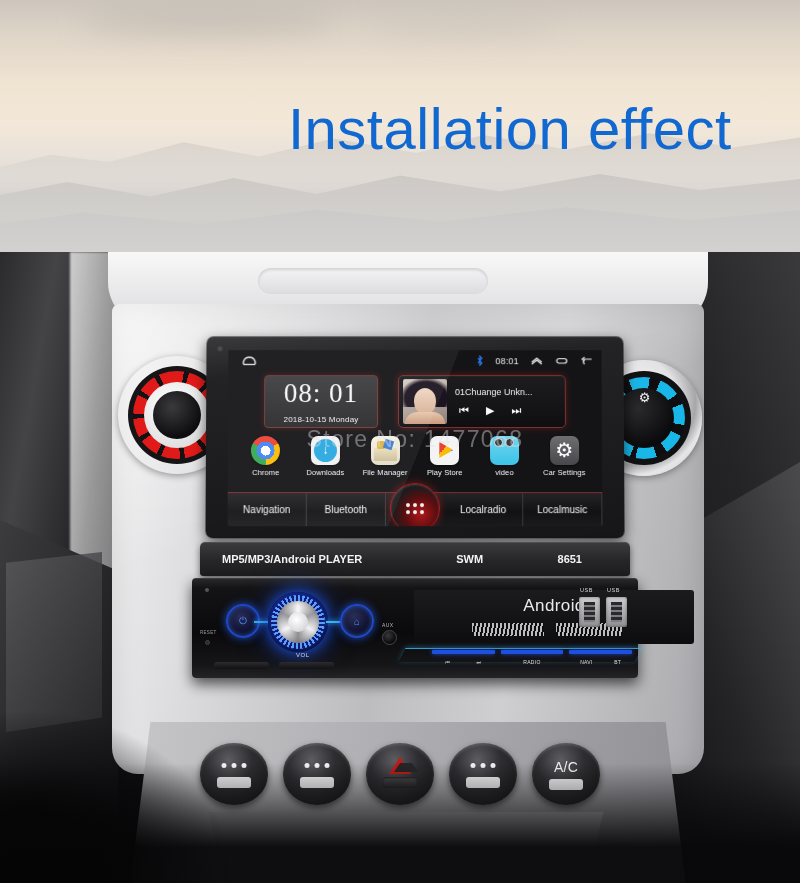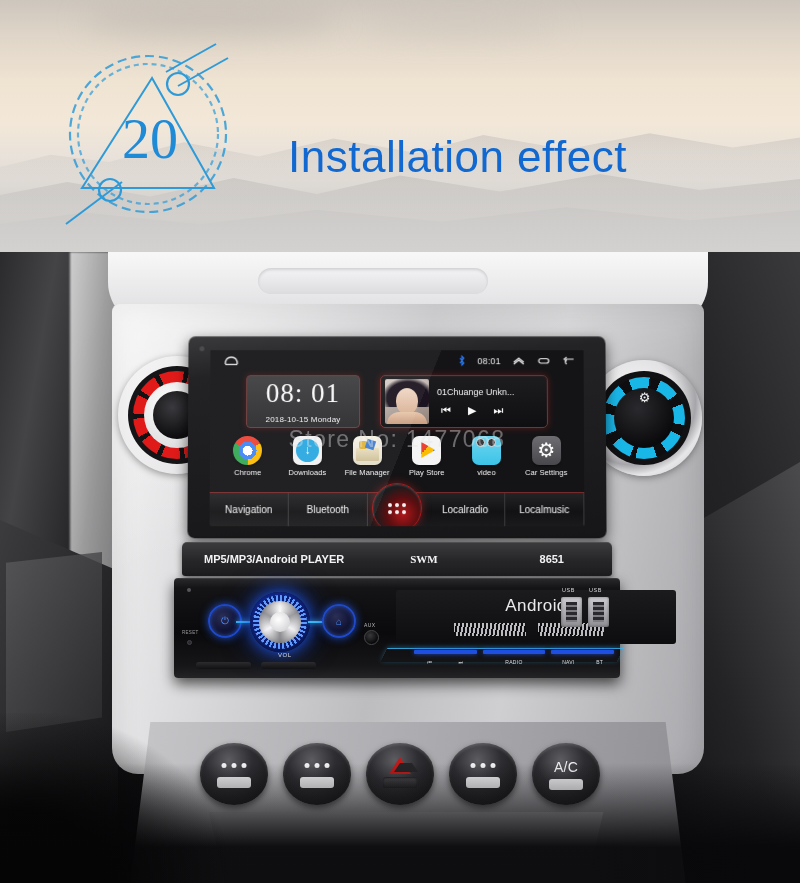--- a/index.html
+++ b/index.html
@@ -38,22 +38,22 @@
     background: linear-gradient(180deg, rgba(198,196,194,.9), rgba(214,212,210,.95));
     clip-path: polygon(0% 55%, 12% 34%, 26% 52%, 40% 30%, 55% 48%, 70% 26%, 85% 46%, 100% 28%, 100% 100%, 0% 100%);
     opacity:.9;
   }
 
   
   #emblem { position:absolute; left:48px; top:36px; width:210px; height:200px; }
   #emblem svg { width:100%; height:100%; display:block; }
 
   #banner-title {
-    position: absolute; left: 288px; top: 135px;
-    font-size: 44px; line-height: 1;
+    position: absolute; left: 288px; top: 100px;
+    font-size: 58px; line-height: 1;
     color: #1068d0;
     letter-spacing: .5px;
     white-space: nowrap;
     font-weight: 400;
   }
 
   
   #cabin {
     position:absolute; left:0; top:252px; width:800px; height:631px;
     overflow:hidden;
@@ -188,21 +188,21 @@
     background: radial-gradient(circle at 40% 34%, #2a2a2e, #0a0a0c 72%);
   }
   #vent-right .logo {
     position:absolute; left:44px; top:30px; width:28px; height:16px;
     color:#f0f0f2; font-size:13px; line-height:16px; text-align:center;
     letter-spacing:-1px;
   }
 
   
   #head-unit {
-    position:absolute; left:174px; top:84px; width:446px; height:452px;
+    position:absolute; left:192px; top:84px; width:446px; height:452px;
   }
 
   
   #screen-bezel {
     position:absolute; left:14px; top:0; width:418px; height:202px;
     background: linear-gradient(175deg,#3a3a3c 0%, #232325 18%, #161618 100%);
     border-radius: 7px;
     box-shadow: 0 5px 14px rgba(0,0,0,.6), inset 0 1px 0 rgba(255,255,255,.12);
     transform: perspective(900px) rotateX(1.4deg);
   }
@@ -373,21 +373,21 @@
 
   
   #brand-strip {
     position:absolute; left:8px; top:206px; width:430px; height:34px;
     background: linear-gradient(180deg,#3c3c3e,#262628 55%, #1d1d1f);
     border-radius:5px 5px 3px 3px;
     box-shadow: 0 3px 7px rgba(0,0,0,.55), inset 0 1px 0 rgba(255,255,255,.1);
     display:flex; align-items:center; color:#f3f3f5; font-size:11px; font-weight:bold;
   }
   #brand-name { margin-left:22px; }
-  #brand-mid { margin-left:66px;font-family:Liberation Serif, serif; }
+  #brand-mid { margin-left:94px; }
   #brand-model { margin-left:auto; margin-right:48px; }
 
   
   #faceplate {
     position:absolute; left:0; top:242px; width:446px; height:100px;
     background: linear-gradient(180deg,#2a2a2c 0%, #141416 10%, #0a0a0c 55%, #161618 88%, #242426 100%);
     border-radius:4px;
     box-shadow: 0 6px 14px rgba(0,0,0,.65), inset 0 1px 0 rgba(255,255,255,.09);
   }
   #fp-dot { position:absolute; left:13px; top:10px; width:4px; height:4px; border-radius:50%; background:#55555a; }
@@ -544,35 +544,20 @@
 </head>
 <body>
 
 <div id="banner">
   <div id="ridge1"></div>
   <div id="ridge2"></div>
   <div id="ridge3"></div>
   <div class="cloudband" style="left:80px; top:8px; width:260px; height:26px; background:#b9b3ab;"></div>
   <div class="cloudband" style="left:360px; top:16px; width:200px; height:18px; background:#c6c0b8;"></div>
 
-  <div id="emblem">
-    <svg viewBox="0 0 210 200" xmlns="http://www.w3.org/2000/svg">
-      <g fill="none" stroke="#2e9bd8" stroke-width="2.2">
-        <circle cx="100" cy="98" r="78" stroke-dasharray="9 5" opacity=".85"></circle>
-        <circle cx="100" cy="98" r="70" stroke-dasharray="5 4" opacity=".7"></circle>
-        <path d="M104 42 L34 152 L166 152 Z" stroke-width="2"></path>
-        <line x1="118" y1="36" x2="168" y2="8" stroke-width="2"></line>
-        <line x1="130" y1="50" x2="180" y2="22" stroke-width="2"></line>
-        <line x1="74" y1="146" x2="18" y2="188" stroke-width="2"></line>
-        <circle cx="130" cy="48" r="11"></circle>
-        <circle cx="62" cy="154" r="11"></circle>
-      </g>
-      <text x="74" y="122" font-family="Liberation Serif, serif" font-size="56" fill="#1f8ad6">20</text>
-    </svg>
-  </div>
 
   <div id="banner-title">Installation effect</div>
 </div>
 
 <div id="cabin">
   <div id="pillar-left"></div>
   <div id="panel-metal"></div>
   <div id="door-left"></div>
   <div id="door-left-inner"></div>
   <div id="pillar-right"></div>

